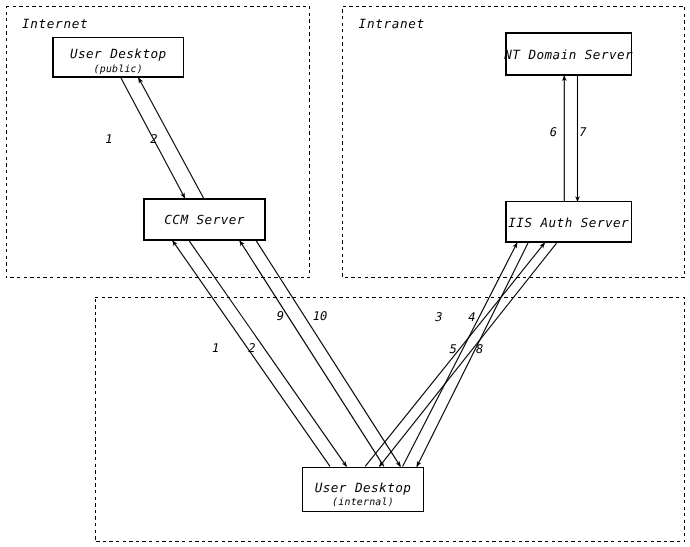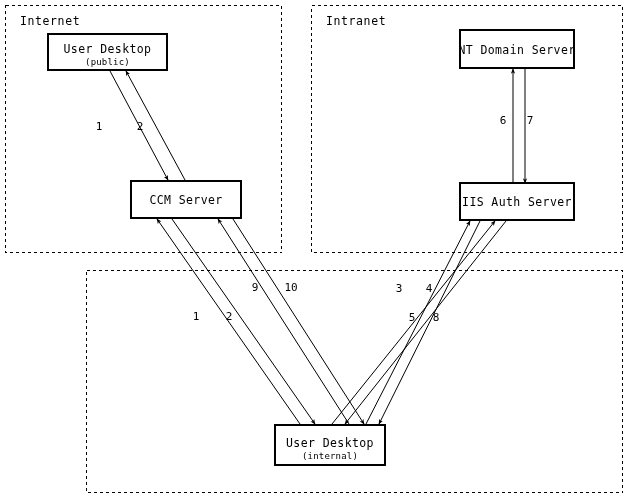--- a/index.html
+++ b/index.html
@@ -11,20 +11,21 @@
     width: 627px;
     height: 497px;
     font-family: "DejaVu Sans Mono", monospace;
     overflow: hidden;
   }
   #diagram-root {
     position: relative;
     width: 627px;
     height: 497px;
     background: #ffffff;
+    font-style: italic;
   }
   svg#diagram {
     display: block;
     width: 627px;
     height: 497px;
   }
   .zone-rect {
     fill: none;
     stroke: #000000;
     stroke-width: 1;

